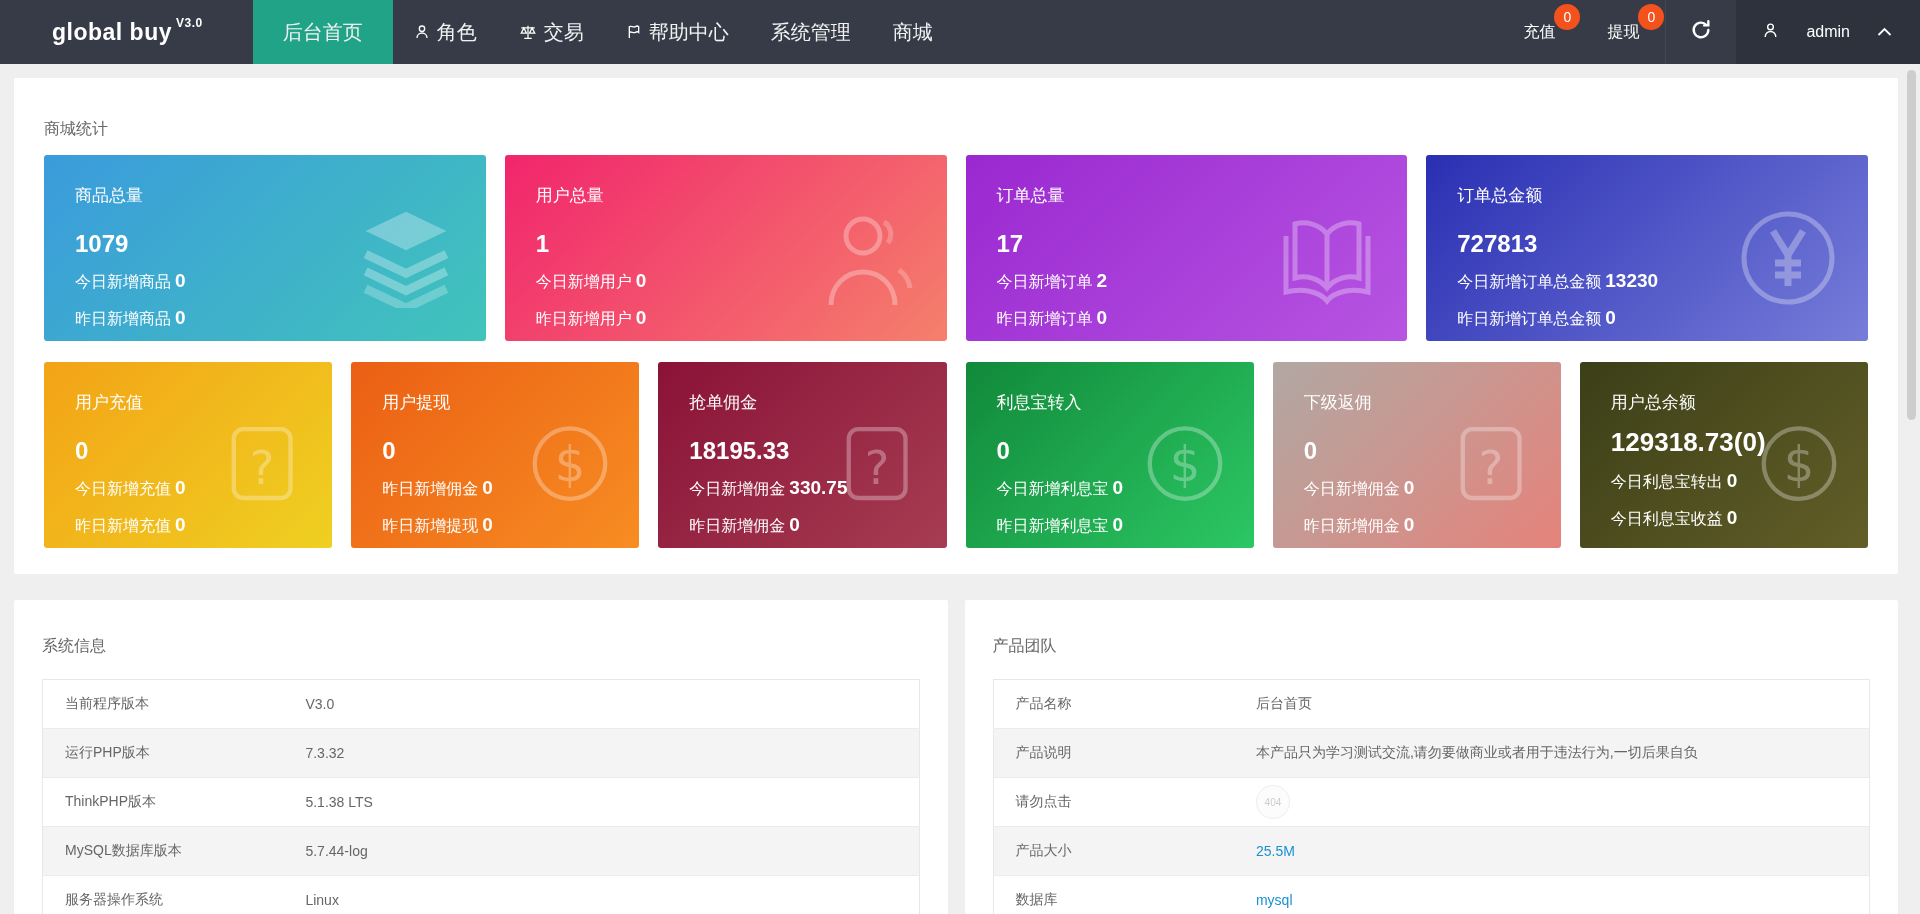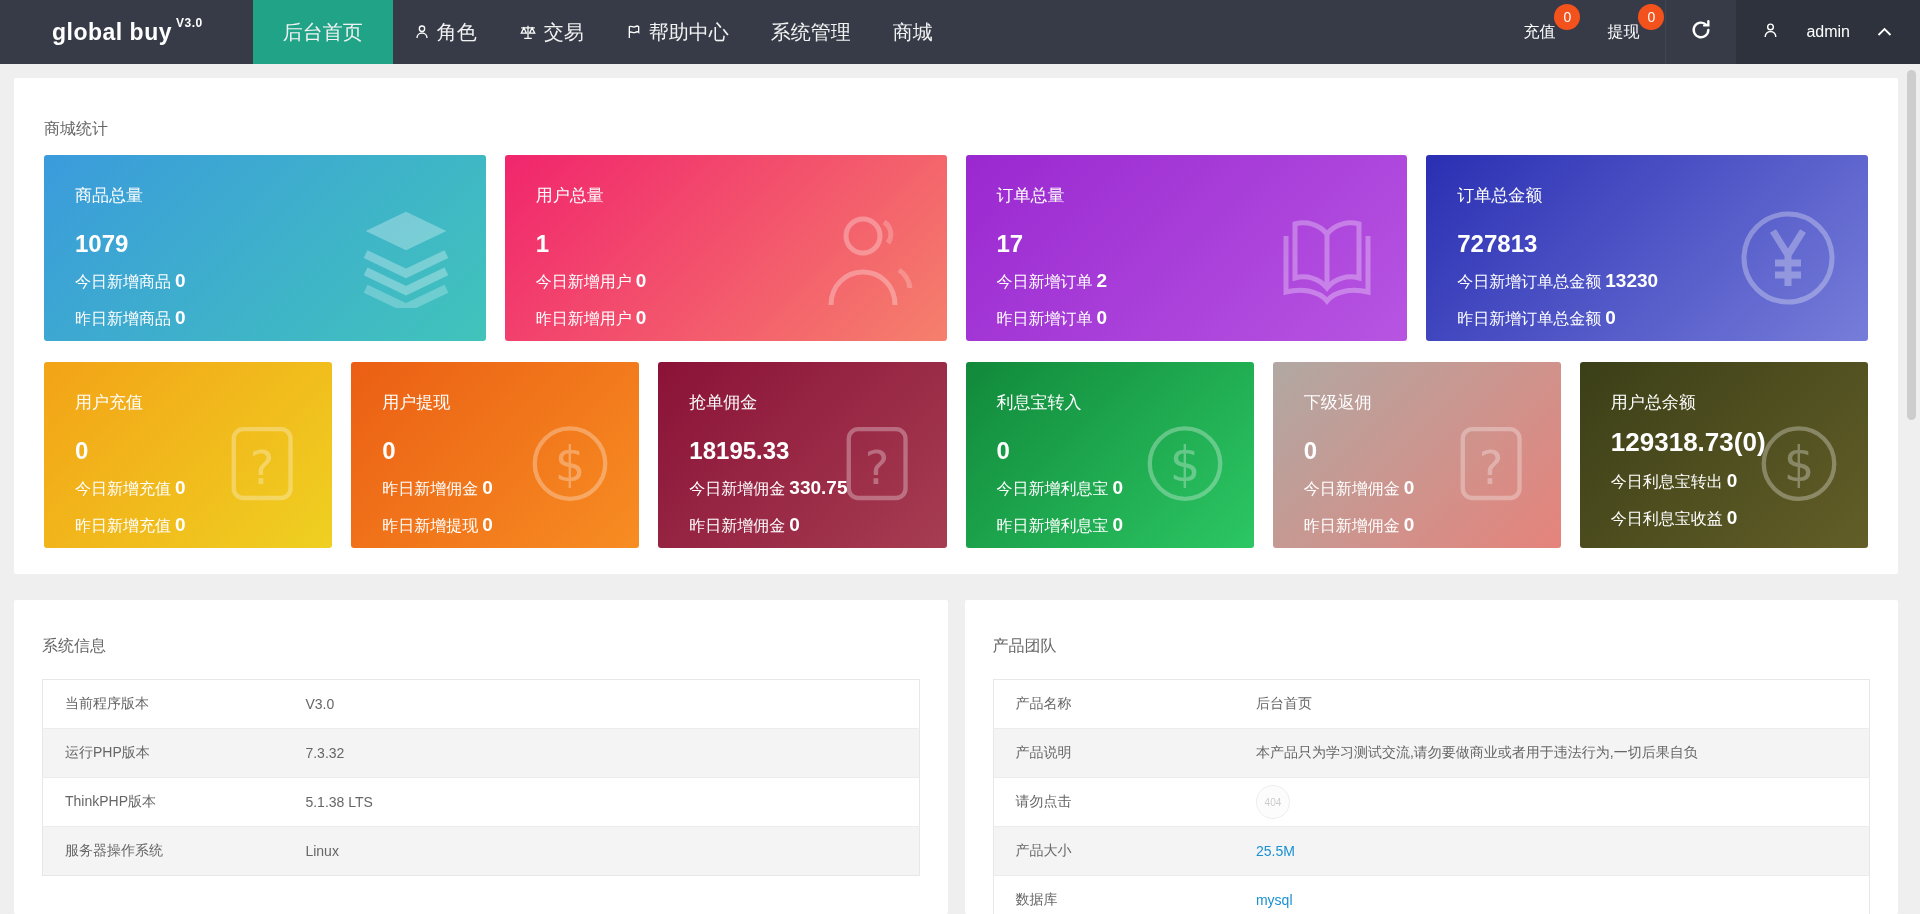--- a/index.html
+++ b/index.html
@@ -261,20 +261,24 @@
             </tr>
             <tr>
               <td class="cell-label">运行PHP版本</td>
               <td class="cell-value">7.3.32</td>
             </tr>
             <tr>
               <td class="cell-label">ThinkPHP版本</td>
               <td class="cell-value">5.1.38 LTS</td>
             </tr>
             <tr>
+              <td class="cell-label">MySQL数据库版本</td>
+              <td class="cell-value">5.7.44-log</td>
+            </tr>
+            <tr>
               <td class="cell-label">服务器操作系统</td>
               <td class="cell-value">Linux</td>
             </tr>
           </tbody>
         </table>
     </div>
     <div class="panel">
       <div class="panel-title">产品团队</div>
       <table class="info">
           <tbody id="product-table">

